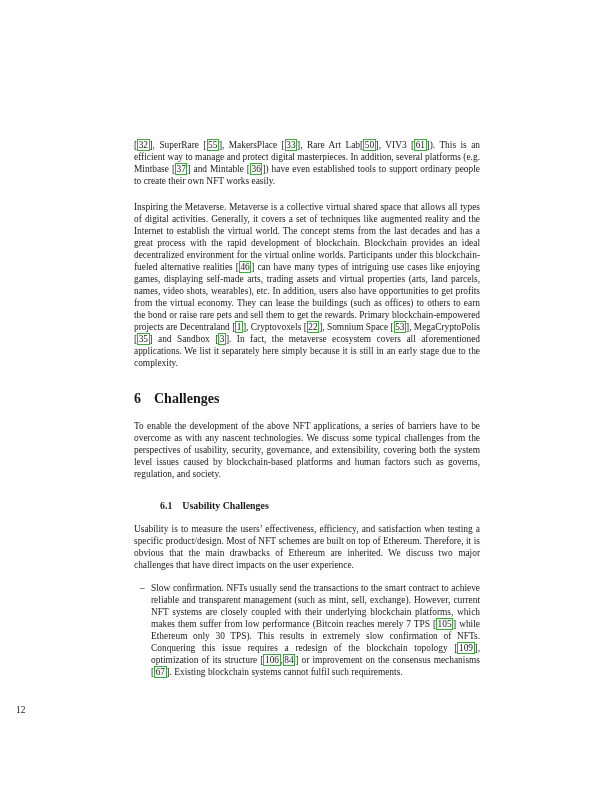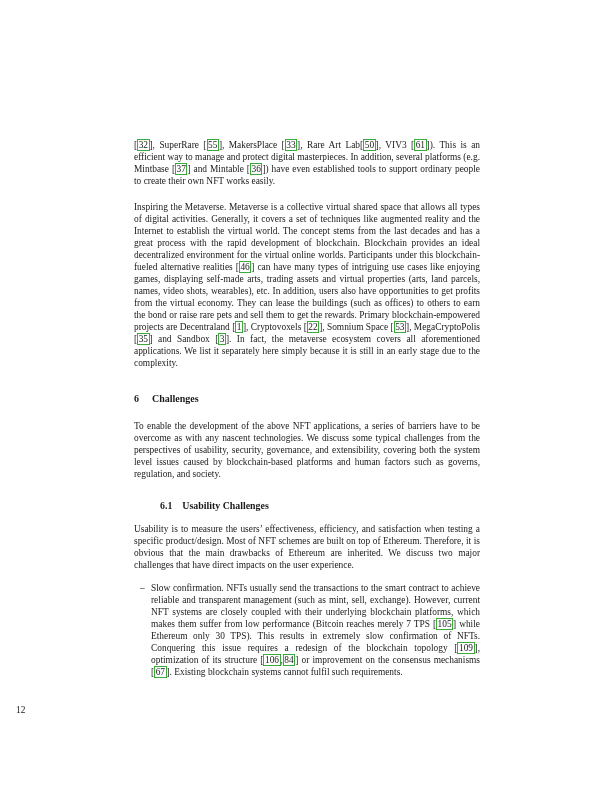--- a/index.html
+++ b/index.html
@@ -30,21 +30,21 @@
   .cite {
     border: 1px solid var(--cite-color);
     padding: 0 0.5px;
     display: inline;
     line-height: 10px;
   }
   .section-heading {
     margin-top: 24px;
     margin-bottom: 15px;
     font-weight: bold;
-    font-size: 10px;
+    font-size: 14px;
     text-align: left;
   }
   .section-heading .h-num { margin-right: 13px; }
   .subsection-heading {
     margin-top: 20px;
     margin-bottom: 11px;
     font-weight: bold;
     font-size: 9.9px;
     text-align: left;
     padding-left: 26px;

